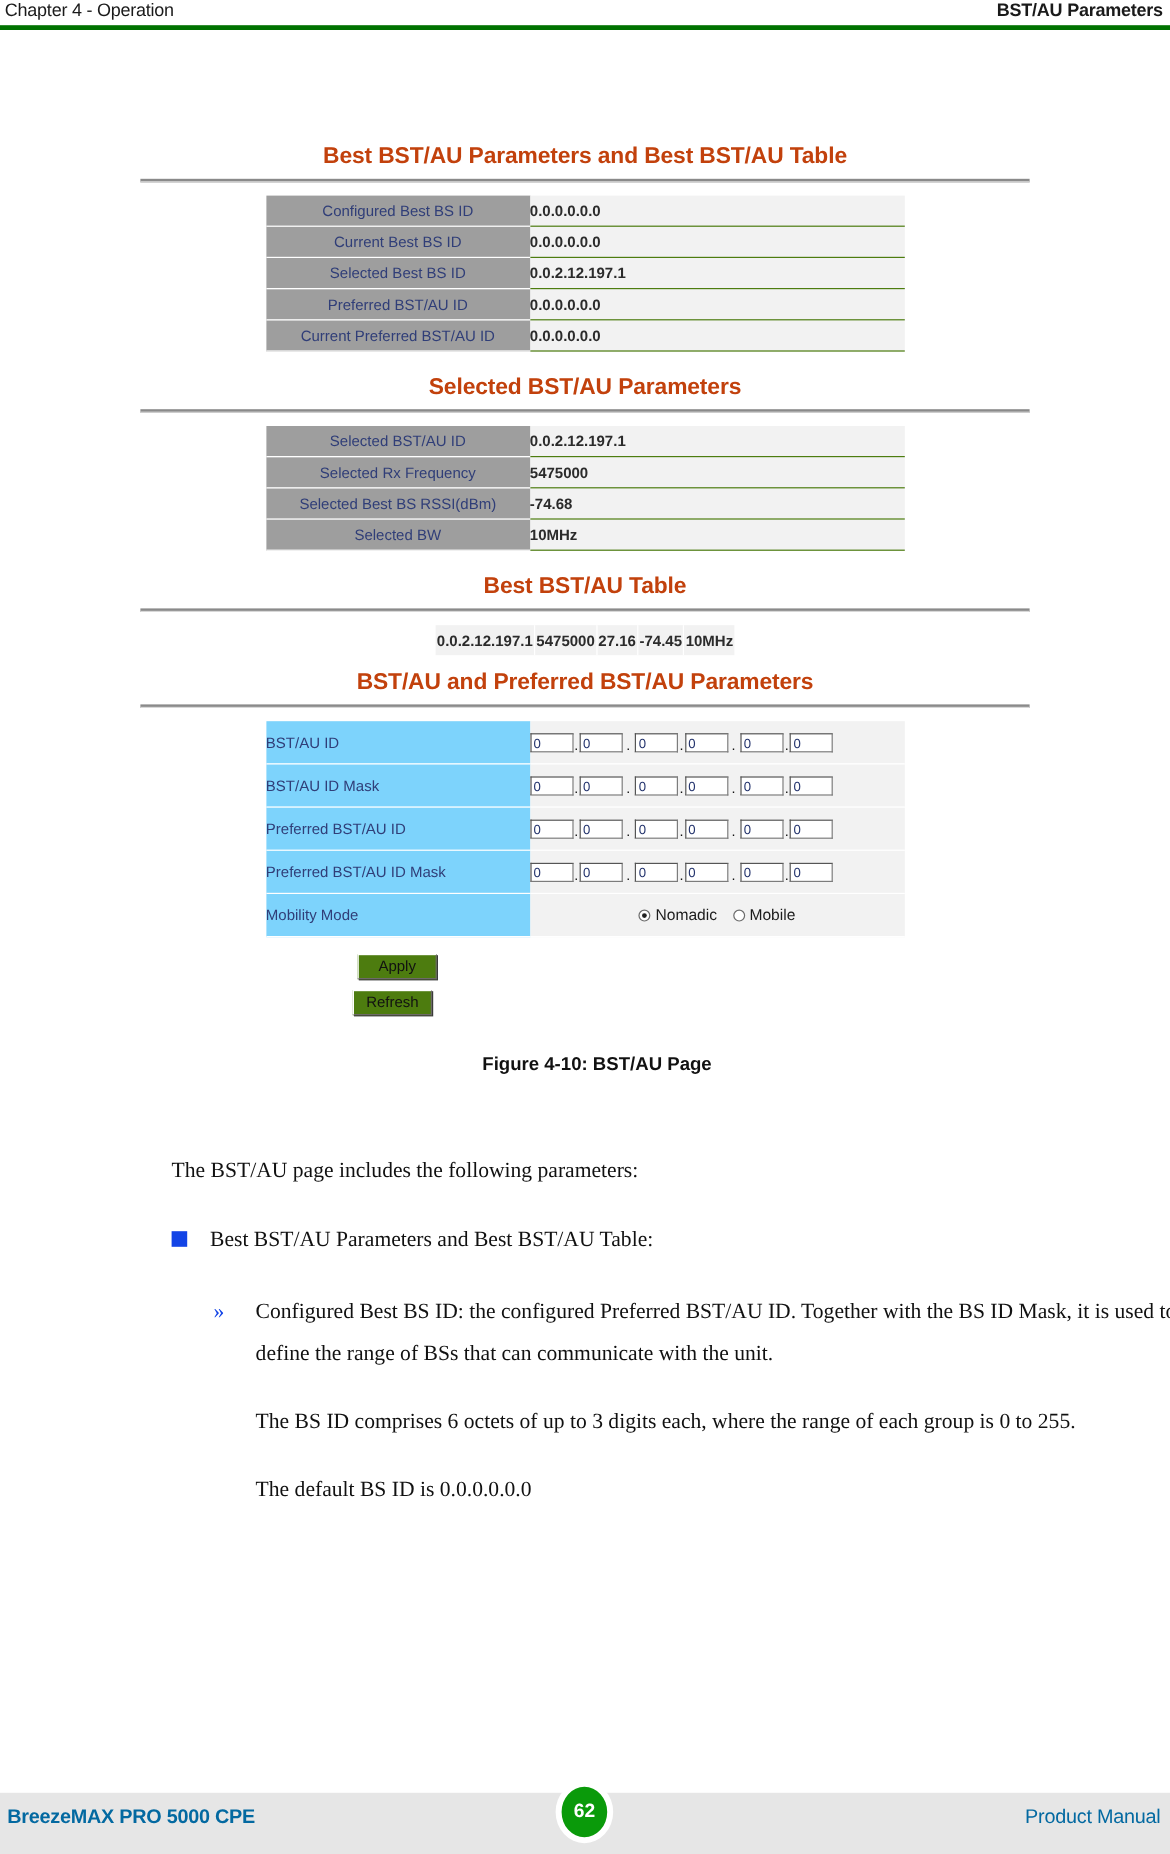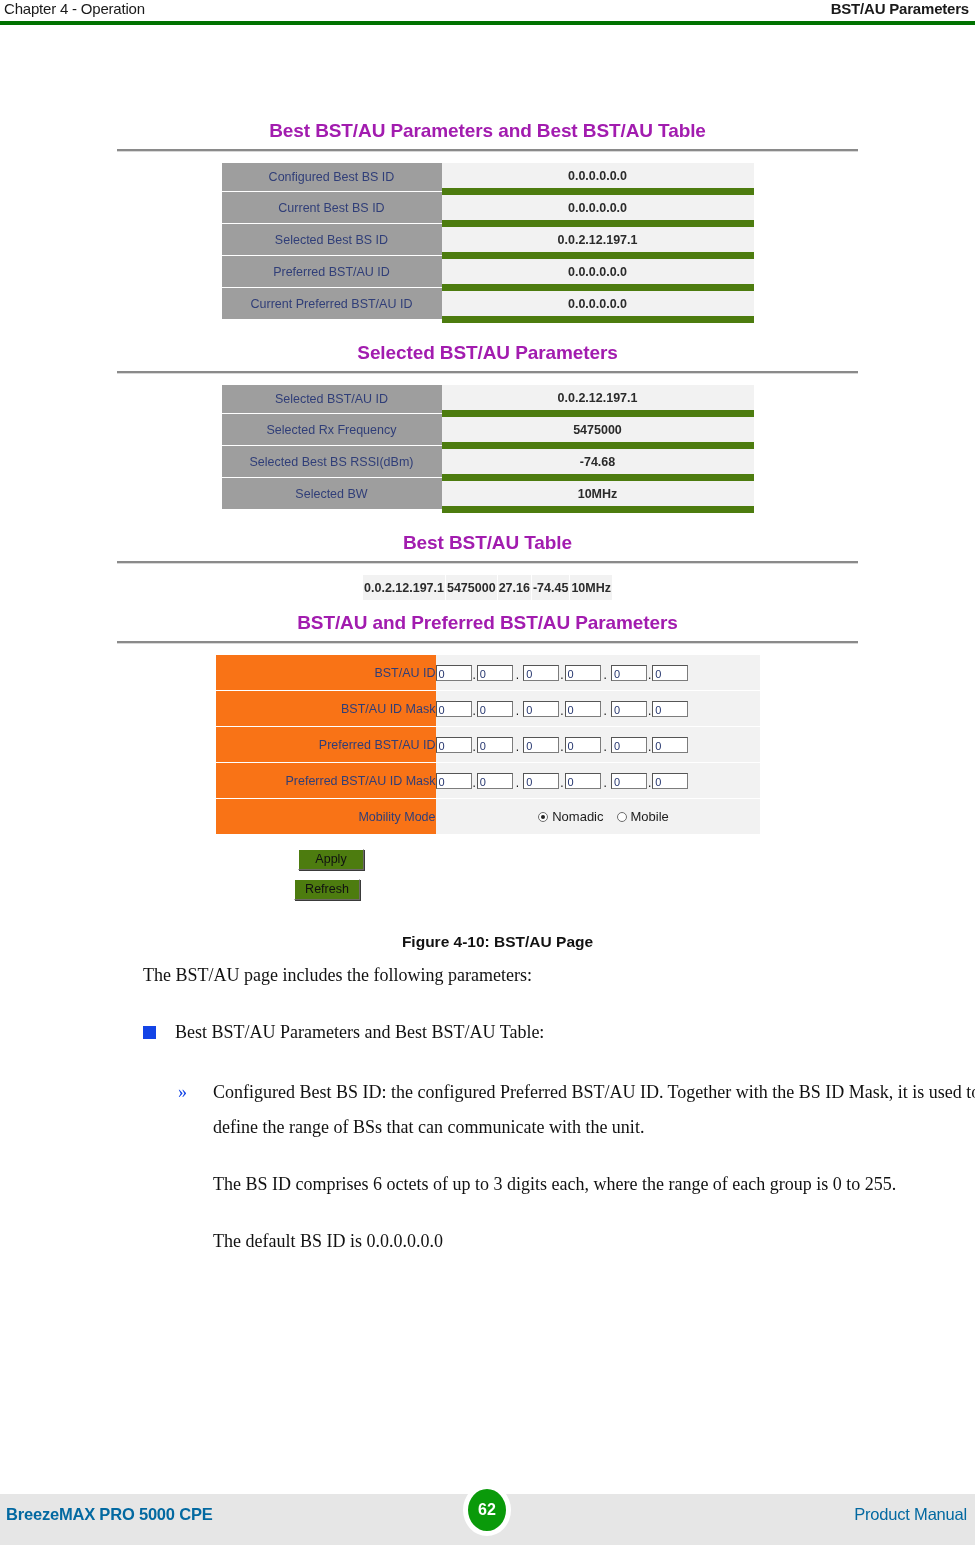--- a/index.html
+++ b/index.html
@@ -33,21 +33,21 @@
 
   
   .figure {
     position: absolute; left: 0; top: 120px; width: 975px;
   }
   .fig-section-title {
     text-align: center;
     font-family: "Liberation Sans", sans-serif;
     font-weight: bold;
     font-size: 19px;
-    color: #a21caf;
+    color: #c2410c;
     letter-spacing: -0.1px;
   }
   .fig-rule {
     height: 2px;
     background: #8a8a8a;
     margin: 7px auto 0 auto;
     width: 741px;
     border-bottom: 1px solid #d8d8d8;
   }
 
@@ -68,23 +68,22 @@
     background: #9e9e9e;
     color: #303e78;
     text-align: center;
     font-weight: normal;
     border-bottom: 1px solid #ffffff;
   }
   td.val {
     width: 312px;
     background: #f2f2f2;
     color: #2b2b2b;
-    text-align: center;
     font-weight: bold;
-    border-bottom: 7px solid #4d7c0f;
+    border-bottom: 1px solid #4d7c0f;
   }
 
   
   table.grid-table {
     border-collapse: collapse;
     margin: 11px auto 0 auto;
     table-layout: fixed;
   }
   table.grid-table th {
     background: #9e9e9e;
@@ -117,23 +116,23 @@
     margin: 11px auto 0 auto;
     table-layout: fixed;
   }
   table.form-table td {
     padding: 0;
     height: 35px;
     vertical-align: middle;
   }
   td.flbl {
     width: 220px;
-    background: #f97316;
+    background: #7dd3fc;
     color: #303e78;
-    text-align: right;
+    text-align: left;
     font-family: "Liberation Sans", sans-serif;
     font-size: 12.5px;
     border-bottom: 1px solid #ffffff;
   }
   td.fval {
     width: 312px;
     background: #f2f2f2;
     border-bottom: 1px solid #ffffff;
     padding-left: 10px;
   }
@@ -417,21 +416,21 @@
           <div class="octet-box">0</div>
           <span class="dot wide">.</span>
           <div class="octet-box">0</div>
           <span class="dot">.</span>
           <div class="octet-box">0</div>
         </div>
       </td>
     </tr>
     <tr>
       <td class="flbl">Mobility Mode</td>
-      <td class="fval" style="padding-left:12px;">
+      <td class="fval" style="padding-left:0;">
         <div class="radios">
           <div class="radio-item">
             <span class="radio on"></span>
             <span>Nomadic</span>
           </div>
           <div class="radio-item">
             <span class="radio"></span>
             <span>Mobile</span>
           </div>
         </div>

